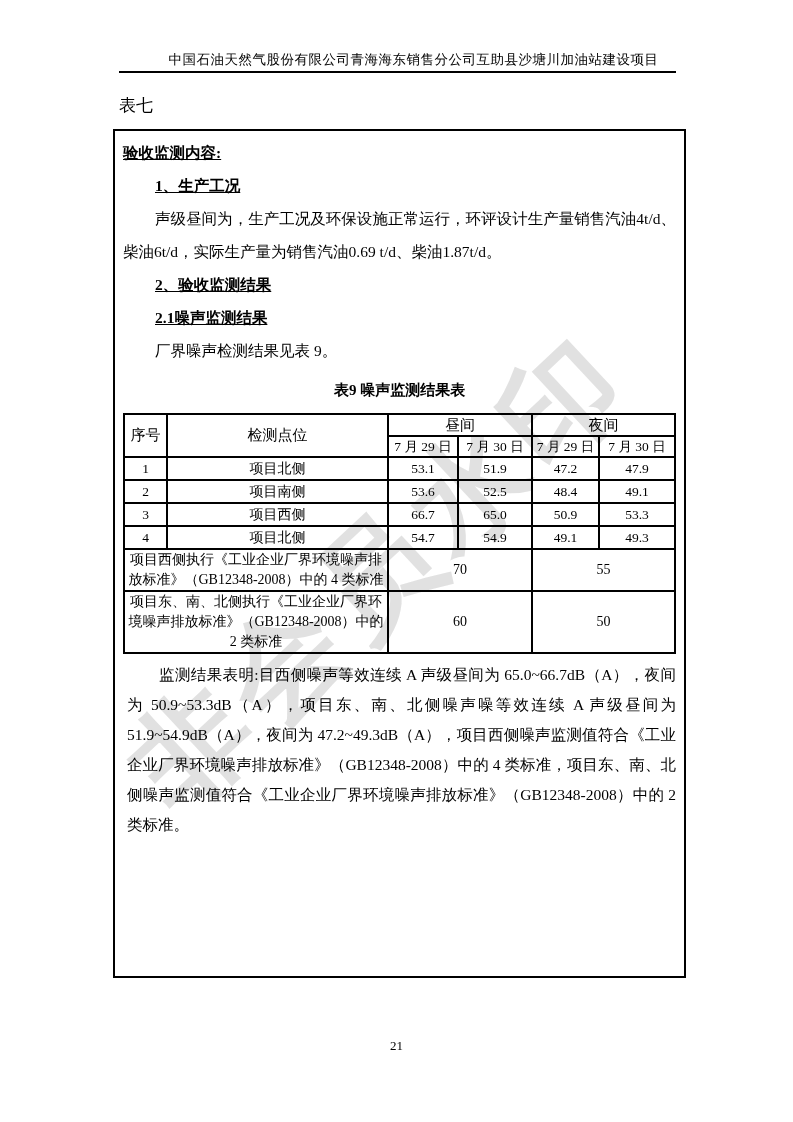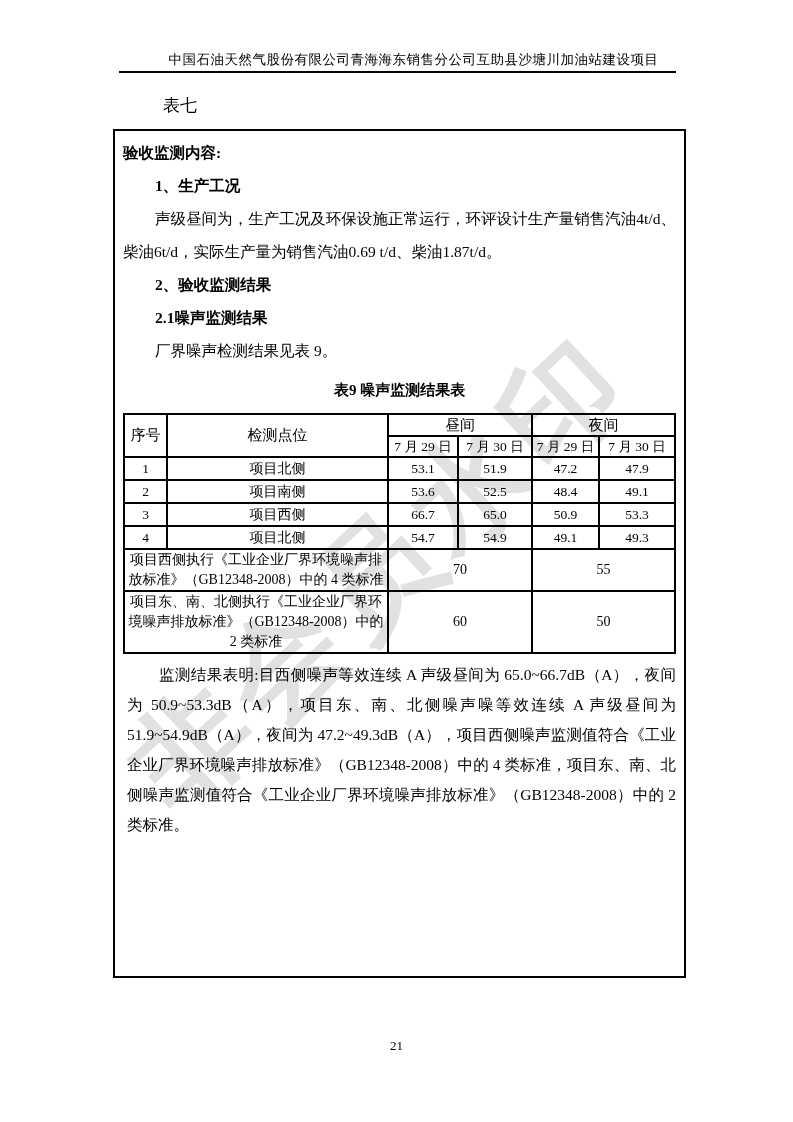--- a/index.html
+++ b/index.html
@@ -12,26 +12,26 @@
     position:absolute;left:150px;top:710px;z-index:0;
     font-size:116px;font-weight:bold;color:#d2d2d2;opacity:0.65;
     letter-spacing:10px;white-space:nowrap;
     transform:rotate(-43deg);transform-origin:0 50%;
     pointer-events:none;user-select:none;
   }
   .layer{position:absolute;inset:0;z-index:1;}
   .doc-header{position:absolute;top:51px;left:0;width:100%;text-align:center;
     font-size:13.5px;letter-spacing:0.5px;padding-left:17px;}
   .header-rule{position:absolute;top:71px;left:119px;width:557px;border-top:2px solid #000;}
-  .sheet-label{position:absolute;top:94px;left:119px;font-size:17px;margin-left:44px;}
+  .sheet-label{position:absolute;top:94px;left:119px;font-size:17px;}
   .content-box{
     position:absolute;top:129px;left:113px;width:553px;height:840px;
     border:2px solid #000;padding:5px 8px 0 8px;
   }
-  .b{font-weight:bold;}
+  .b{font-weight:bold;text-decoration:underline;}
   .line{font-size:15.5px;line-height:33px;margin:0;}
   .indent1{padding-left:32px;}
   .para1{font-size:15.5px;line-height:33px;margin:0;text-indent:32px;text-align:justify;}
   .tcaption{font-size:15px;line-height:30px;text-align:center;font-weight:bold;margin:8px;}
   table.noise{
     border-collapse:collapse;table-layout:fixed;width:551px;margin:0 auto 0 auto;
   }
   table.noise td,table.noise th{
     border:2px solid #000;text-align:center;vertical-align:middle;
     padding:0;font-weight:normal;background:transparent;

